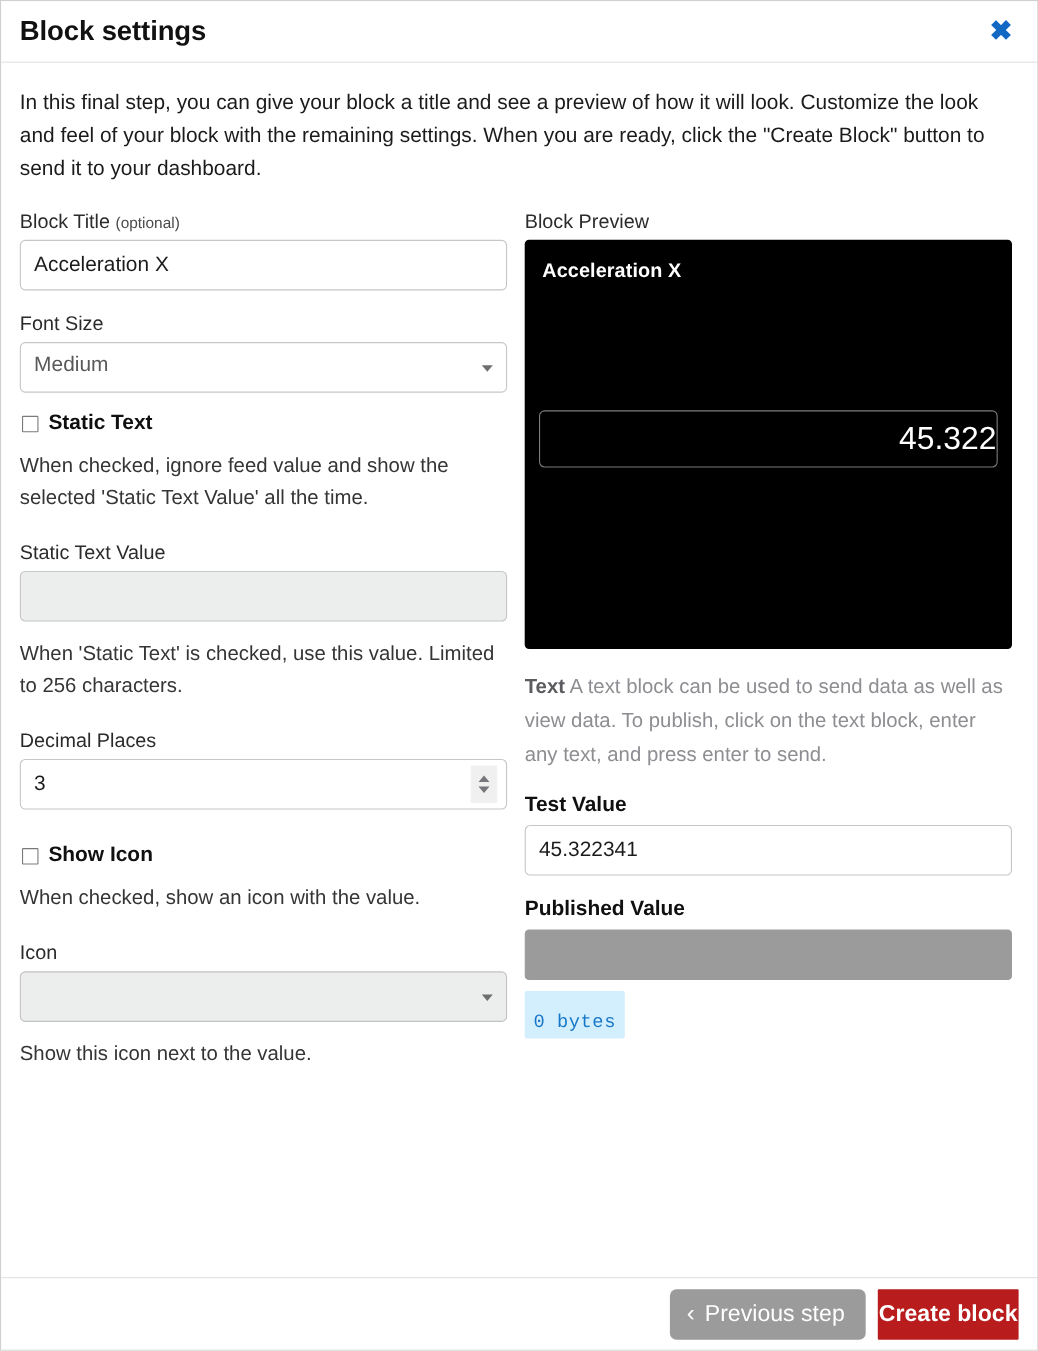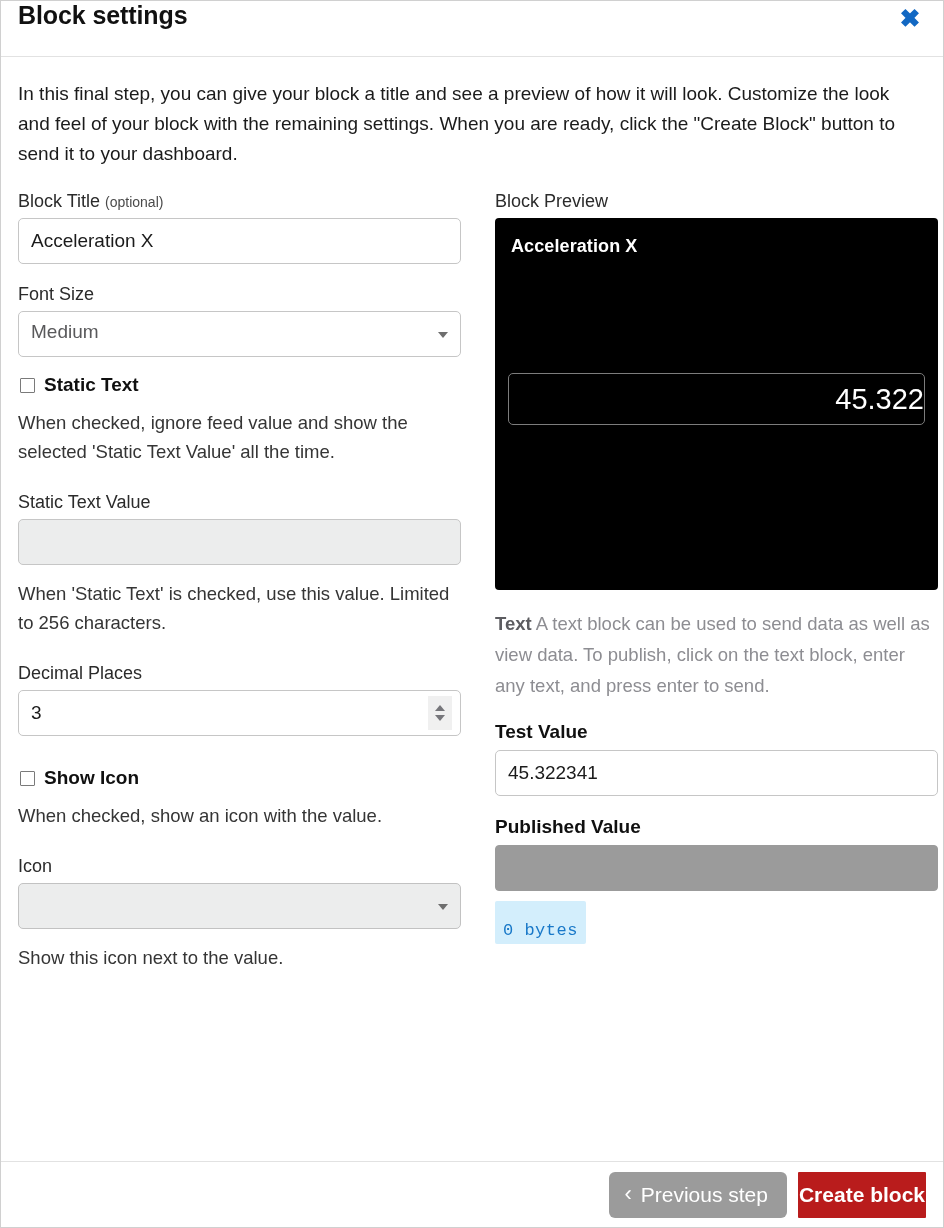--- a/index.html
+++ b/index.html
@@ -19,21 +19,21 @@
     height: 1228px;
     background: #ffffff;
     border: 1px solid #d0d0d0;
     overflow: hidden;
   }
   
   .modal-header {
     height: 56px;
     border-bottom: 1px solid #e2e2e2;
     display: flex;
-    align-items: flex-start;
+    align-items: center;
     padding: 0 16px 0 17px;
   }
   .modal-title {
     font-size: 25px;
     font-weight: bold;
     color: #111111;
     letter-spacing: -0.1px;
     flex: 1;
   }
   .close-btn {
@@ -59,21 +59,21 @@
   }
   .intro {
     font-size: 19px;
     line-height: 30px;
     color: #1b1b1b;
     margin: 0 0 22px 0;
     max-width: 912px;
   }
   .cols {
     display: flex;
-    gap: 34px;
+    gap: 16px;
   }
   .col-left { width: 443px; }
   .col-right { width: 443px; }
 
   .field-label {
     font-size: 18px;
     color: #2b2b2b;
     margin-bottom: 6px;
     display: block;
   }

